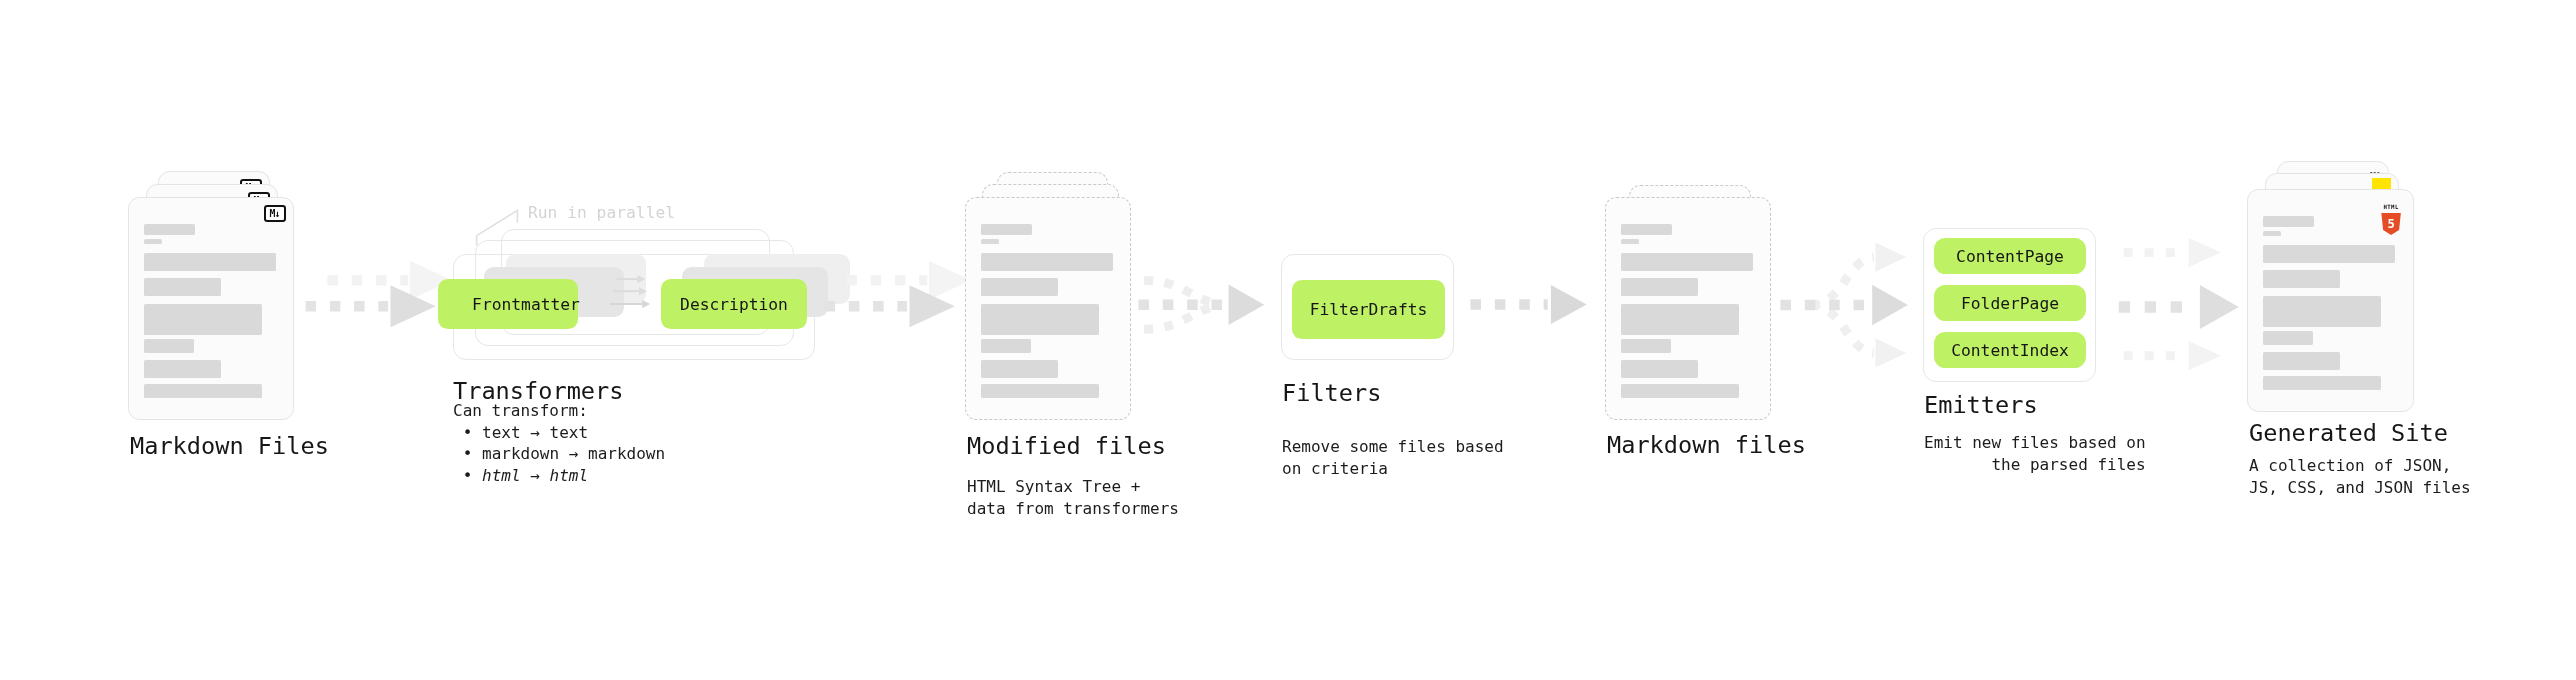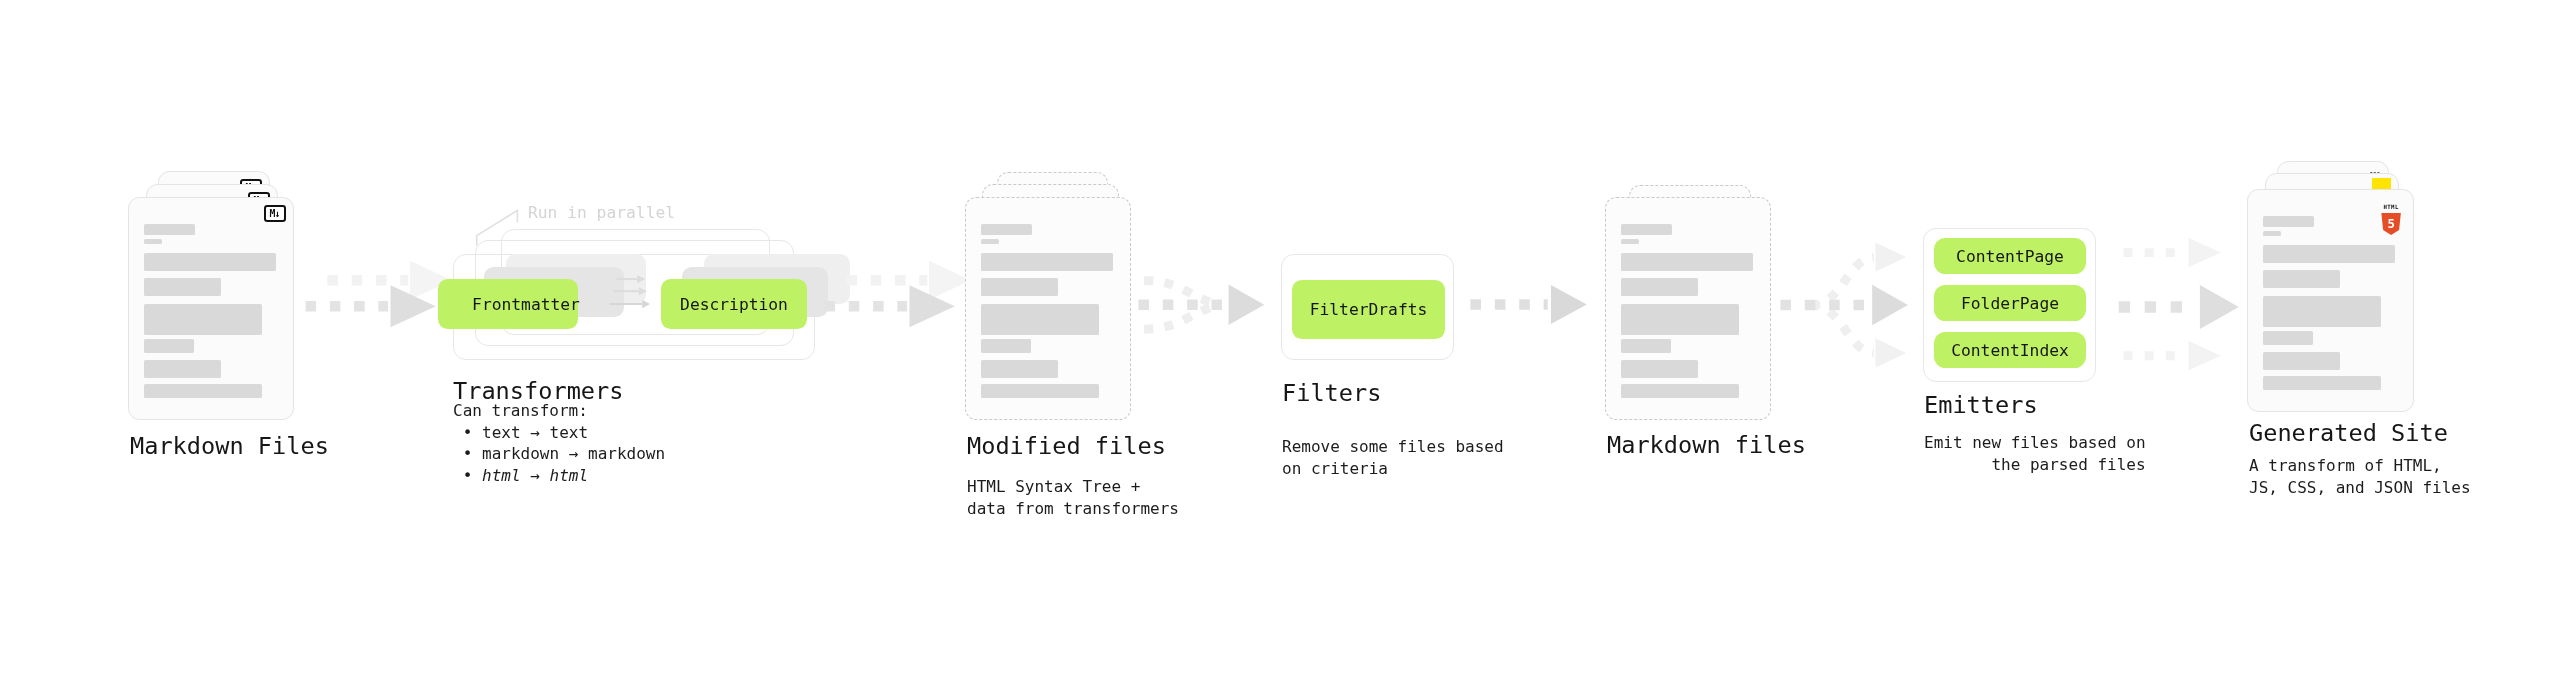--- a/index.html
+++ b/index.html
@@ -281,19 +281,19 @@
           <div class="bar" style="width: 132px; height: 18px; margin-top: 9px;"></div>
           <div class="bar" style="width: 77px; height: 18px; margin-top: 6.5px;"></div>
           <div class="bar" style="width: 118px; height: 31px; margin-top: 8.1px;"></div>
           <div class="bar" style="width: 50px; height: 14px; margin-top: 4.1px;"></div>
           <div class="bar" style="width: 77px; height: 18px; margin-top: 6.5px;"></div>
           <div class="bar" style="width: 118px; height: 14px; margin-top: 6.5px;"></div>
         </div>
     </div>
     <div class="title" style="left:2249px;top:419px;">Generated Site</div>
     <div class="desc" style="left:2249px;top:455px;">
-      <div>A transform of HTML,</div>
+      <div>A collection of JSON,</div>
       <div>JS, CSS, and JSON files</div>
     </div>
   </div>
 
 </div>
 
 
 </body></html>

